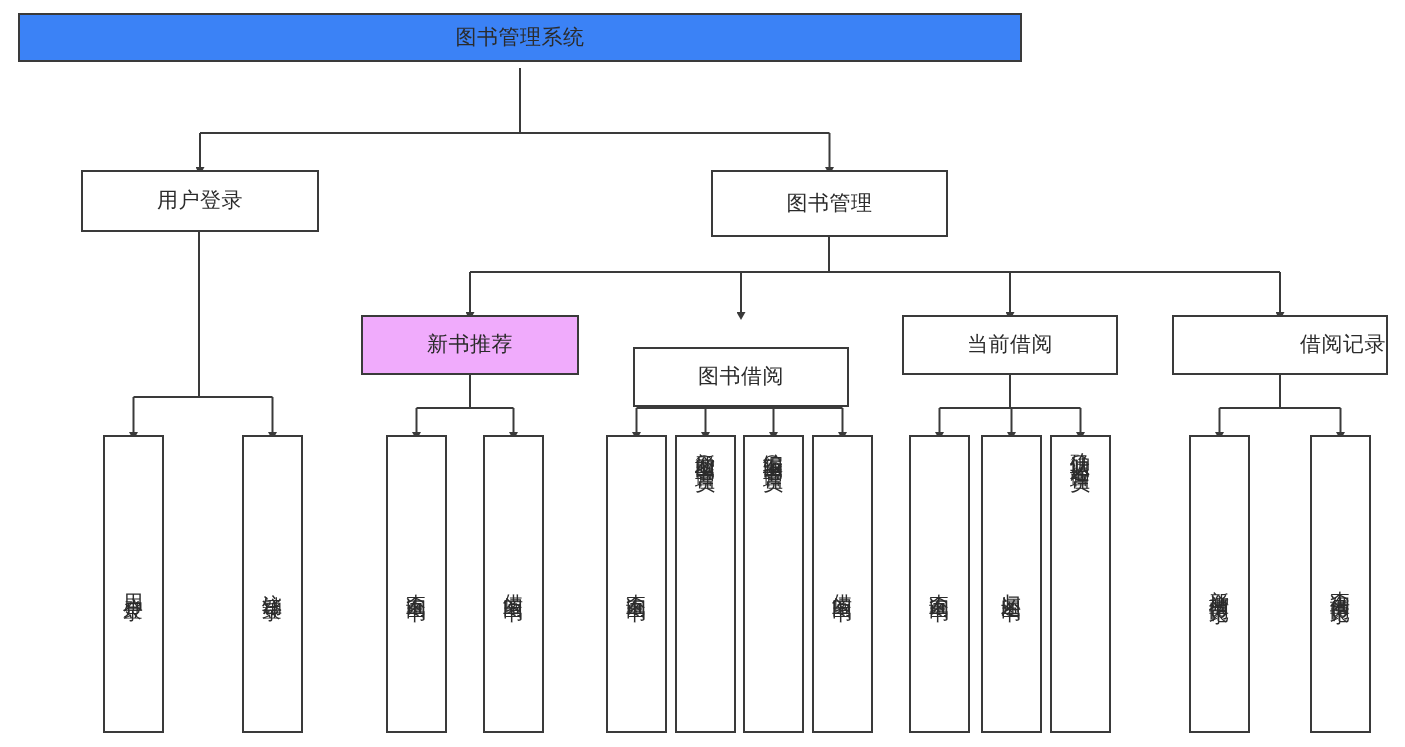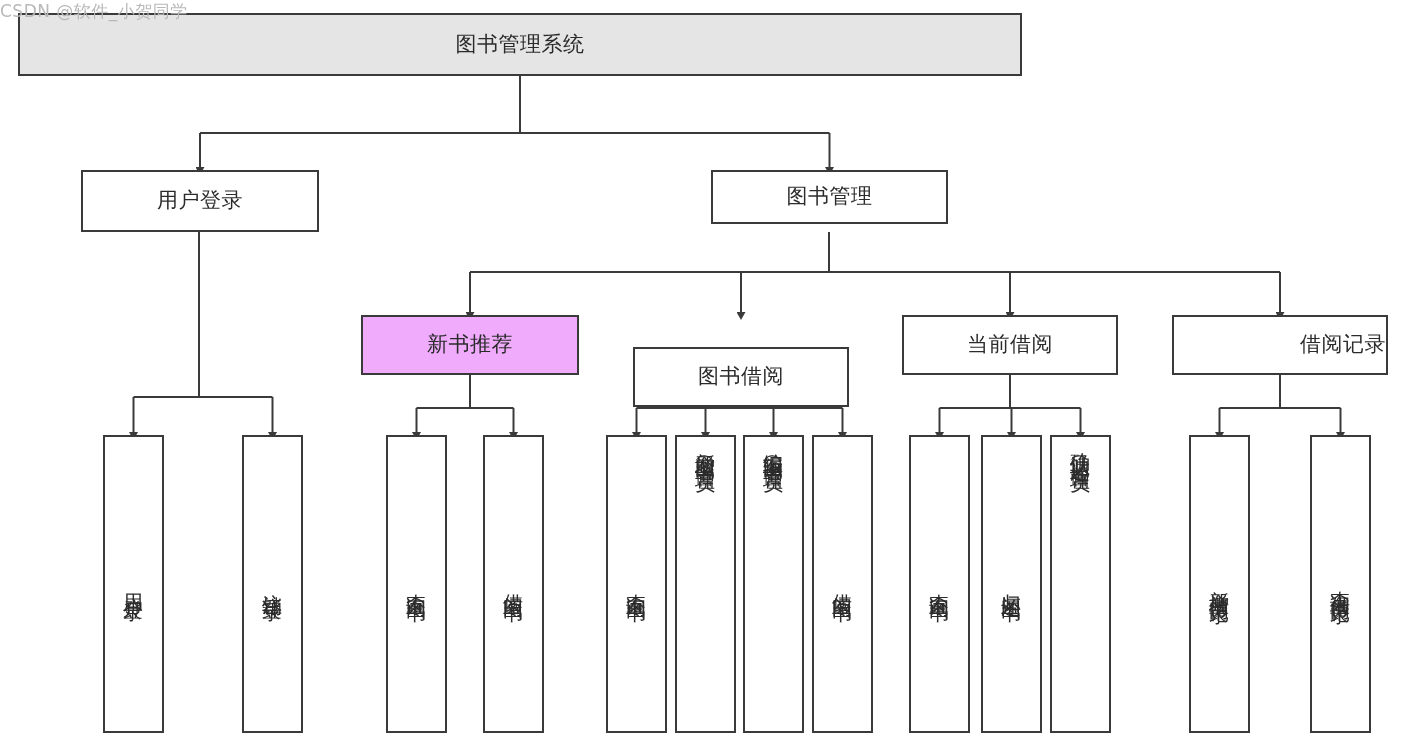--- a/index.html
+++ b/index.html
@@ -104,27 +104,27 @@
       <line x1="939.5" y1="408" x2="1080.5" y2="408" stroke="#3a3a3a" stroke-width="2"></line>
       <line x1="939.5" y1="408" x2="939.5" y2="434" stroke="#3a3a3a" stroke-width="2" marker-end="url(#arrowhead)"></line>
       <line x1="1011.5" y1="408" x2="1011.5" y2="434" stroke="#3a3a3a" stroke-width="2" marker-end="url(#arrowhead)"></line>
       <line x1="1080.5" y1="408" x2="1080.5" y2="434" stroke="#3a3a3a" stroke-width="2" marker-end="url(#arrowhead)"></line>
       <line x1="1280" y1="375" x2="1280" y2="408" stroke="#3a3a3a" stroke-width="2"></line>
       <line x1="1219.5" y1="408" x2="1340.5" y2="408" stroke="#3a3a3a" stroke-width="2"></line>
       <line x1="1219.5" y1="408" x2="1219.5" y2="434" stroke="#3a3a3a" stroke-width="2" marker-end="url(#arrowhead)"></line>
       <line x1="1340.5" y1="408" x2="1340.5" y2="434" stroke="#3a3a3a" stroke-width="2" marker-end="url(#arrowhead)"></line>
     </svg>
   <div id="nodes">
-      <div class="node horiz" style="left: 18px; top: 13px; width: 1004px; height: 63px; border-color: rgb(58, 58, 58); background: #e5e5e5; color: rgb(43, 43, 43);">
+      <div class="node horiz" style="left: 18px; top: 13px; width: 1004px; height: 49px; border-color: rgb(58, 58, 58); background: #3b82f6; color: rgb(43, 43, 43);">
         <span class="node-label">图书管理系统</span>
       </div>
       <div class="node horiz" style="left: 81px; top: 170px; width: 238px; height: 62px; border-color: rgb(58, 58, 58); background: rgb(255, 255, 255); color: rgb(43, 43, 43);">
         <span class="node-label">用户登录</span>
       </div>
-      <div class="node horiz" style="left: 711px; top: 170px; width: 237px; height: 54px; border-color: rgb(58, 58, 58); background: rgb(255, 255, 255); color: rgb(43, 43, 43);">
+      <div class="node horiz" style="left: 711px; top: 170px; width: 237px; height: 67px; border-color: rgb(58, 58, 58); background: rgb(255, 255, 255); color: rgb(43, 43, 43);">
         <span class="node-label">图书管理</span>
       </div>
       <div class="node horiz" style="left: 361px; top: 315px; width: 218px; height: 60px; border-color: rgb(58, 58, 58); background: #f0abfc; color: rgb(43, 43, 43);">
         <span class="node-label">新书推荐</span>
       </div>
       <div class="node horiz" style="left: 633px; top: 315px; width: 216px; height: 60px; border-color: rgb(58, 58, 58); background: rgb(255, 255, 255); color: rgb(43, 43, 43); margin-top: 32px;">
         <span class="node-label">图书借阅</span>
       </div>
       <div class="node horiz" style="left: 902px; top: 315px; width: 216px; height: 60px; border-color: rgb(58, 58, 58); background: rgb(255, 255, 255); color: rgb(43, 43, 43); align-items: center;">
         <span class="node-label">当前借阅</span>
@@ -165,14 +165,13 @@
       <div class="node vert" style="left: 1050px; top: 435px; width: 61px; height: 298px; border-color: rgb(58, 58, 58); background: rgb(255, 255, 255); color: rgb(43, 43, 43);">
         <span class="node-label">确认归还（管理员）</span>
       </div>
       <div class="node vert centered" style="left: 1189px; top: 435px; width: 61px; height: 298px; border-color: rgb(58, 58, 58); background: rgb(255, 255, 255); color: rgb(43, 43, 43);">
         <span class="node-label">新增借阅记录</span>
       </div>
       <div class="node vert centered" style="left: 1310px; top: 435px; width: 61px; height: 298px; border-color: rgb(58, 58, 58); background: rgb(255, 255, 255); color: rgb(43, 43, 43);">
         <span class="node-label">查询借阅记录</span>
       </div>
     </div>
-  <div class="watermark">CSDN @软件_小贺同学</div>
 </div>
 
 </body></html>

